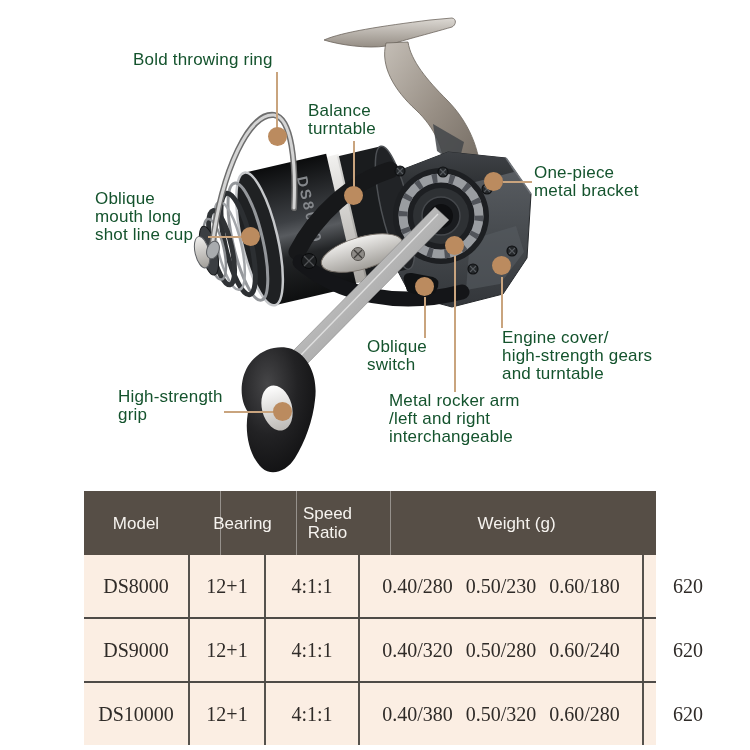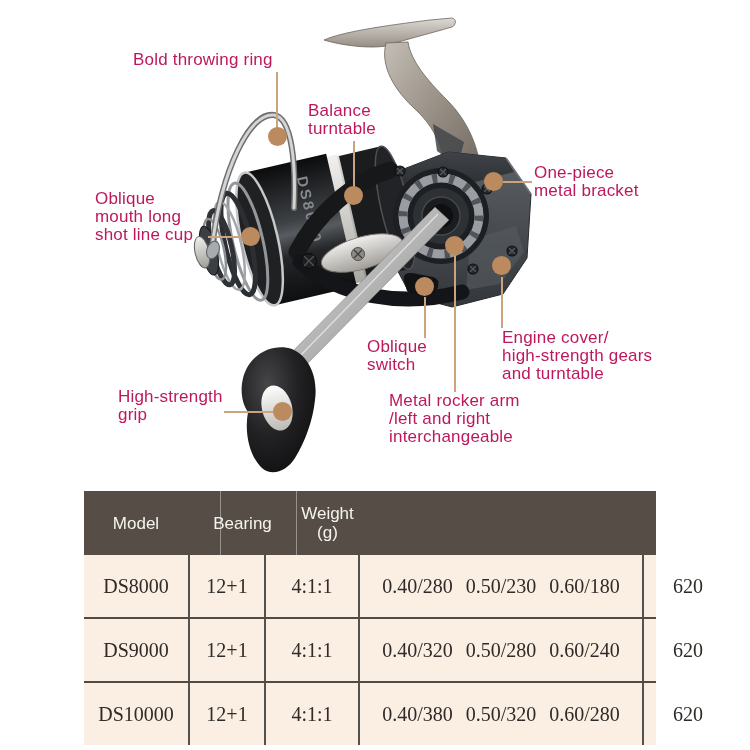--- a/index.html
+++ b/index.html
@@ -5,21 +5,21 @@
   html,body{margin:0;padding:0;background:#ffffff;}
   .stage{
     position:relative;width:750px;height:750px;background:#ffffff;overflow:hidden;
     font-family:"Liberation Sans",sans-serif;
   }
   
   .reel-svg{position:absolute;left:0;top:0;width:750px;height:490px;display:block;}
   
   .callout .c-text{
     position:absolute;font-size:17px;line-height:18px;letter-spacing:.2px;
-    color:#be185d;white-space:pre-line;
+    color:#14532d;white-space:pre-line;
   }
   .callout .c-dot{
     position:absolute;width:19px;height:19px;border-radius:50%;
     background:#bb8b5f;
   }
   .callout .c-line{position:absolute;background:#c9a47e;}
   .c-line.v{width:2px;} .c-line.h{height:2px;}
   
   #co-bold  .c-text{left:133px;top:51px;}
   #co-bold  .c-line{left:276px;top:72px;height:56px;}
@@ -253,20 +253,22 @@
       <div class="c-dot"></div>
       <div class="c-text">High-strength
 grip</div>
     </div>
   </div>
 
   <div class="spec">
     <div class="t-head">
       <div class="th">Model</div>
       <div class="th">Bearing</div>
+      <div class="th">Speed
+Ratio</div>
       <div class="th">Weight (g)</div>
     </div>
     <div class="t-body">
       <div class="t-row">
         <div class="td">DS8000</div>
         <div class="td">12+1</div>
         <div class="td">4:1:1</div>
         <div class="td cap">0.40/280 0.50/230 0.60/180</div>
         <div class="td">620</div>
       </div>

